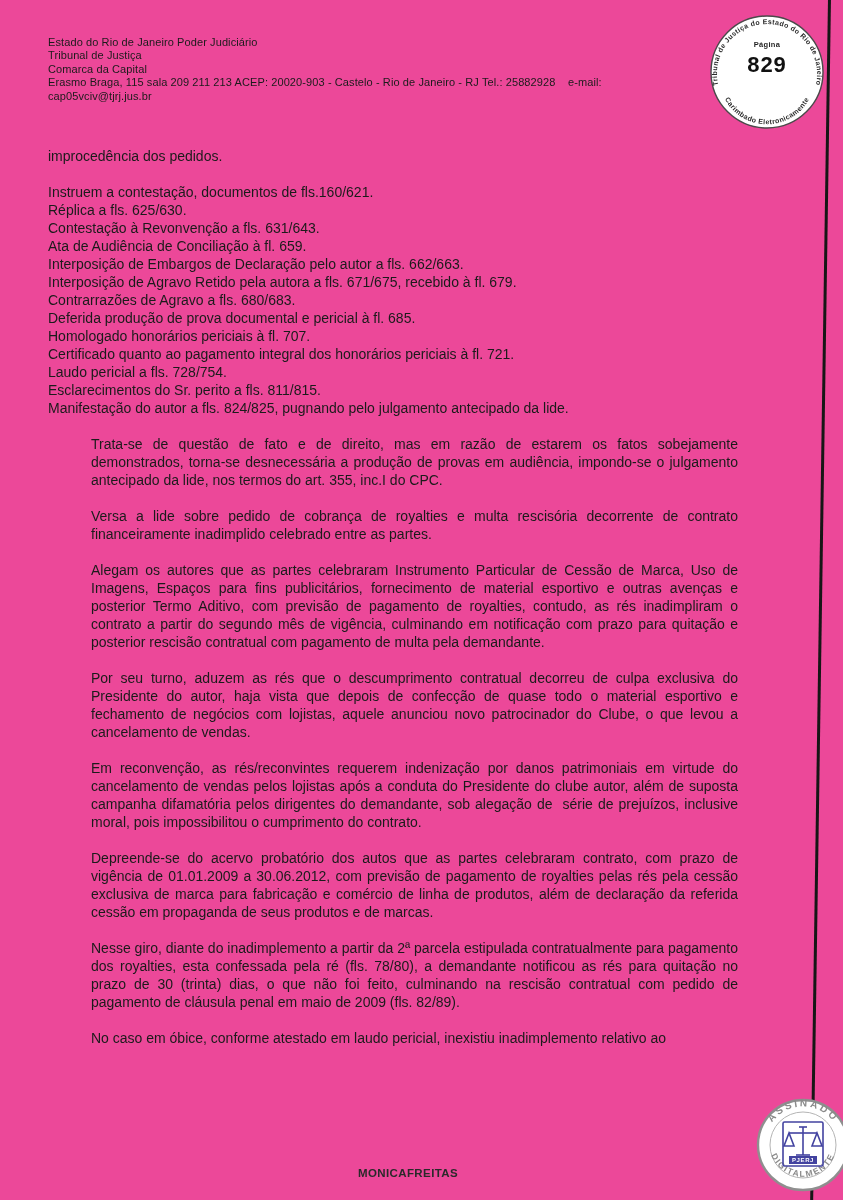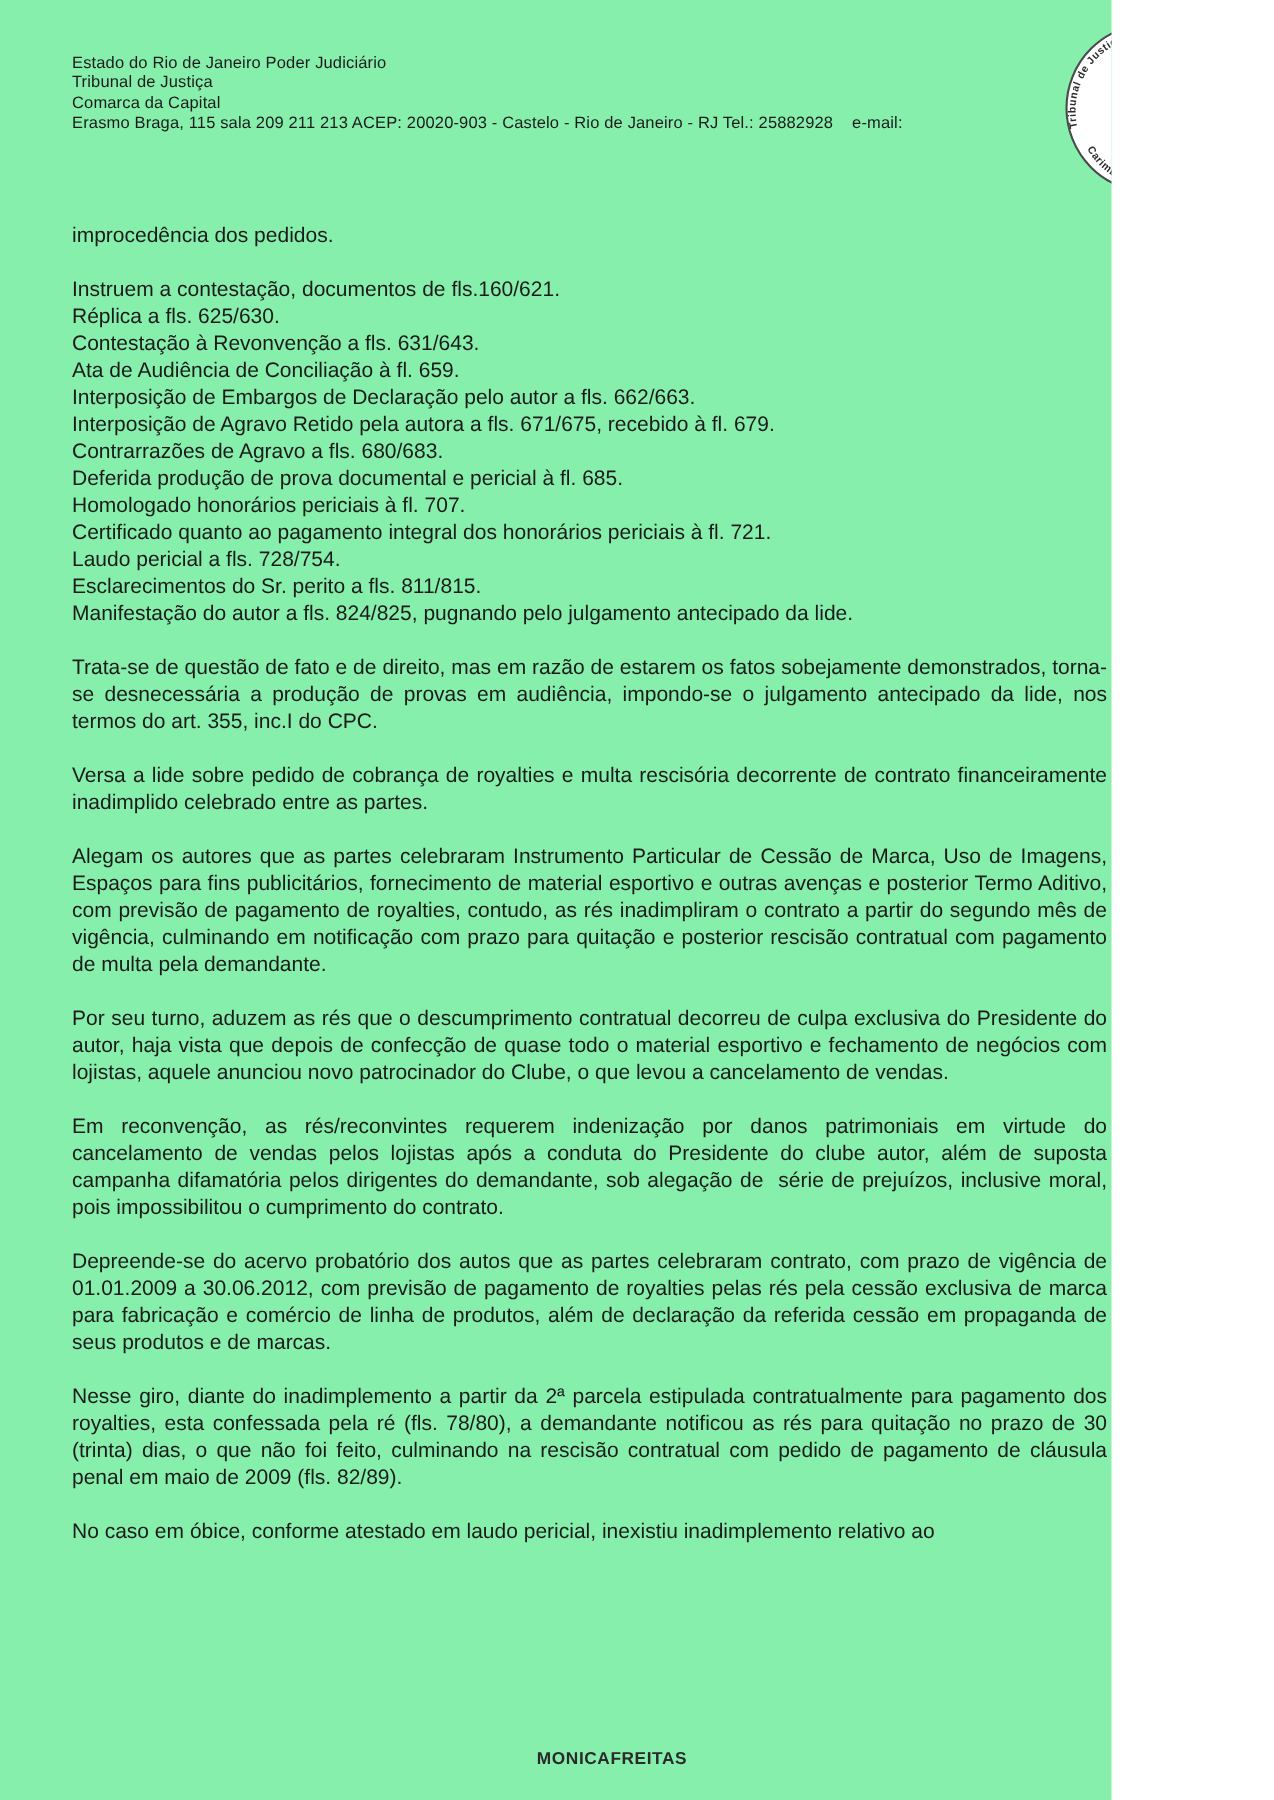--- a/index.html
+++ b/index.html
@@ -1,17 +1,17 @@
 <!DOCTYPE html>
 <html><head>
 <meta charset="utf-8">
 <style>
   html, body { margin:0; padding:0; background:#ffffff; }
   .page {
-    position:relative; width:741px; height:1200px; background:#86efac;
+    position:relative; width:843px; height:1200px; background:#ec4899;
     font-family:"Liberation Sans", sans-serif; color:#1c1c1c; overflow:hidden;
   }
   
   .edge-line {
     position:absolute; left:828px; top:-2px; width:2.5px; height:1210px;
     background:#161616; transform:rotate(0.85deg); transform-origin:top left;
     z-index:1;
   }
   
   .header {
@@ -23,21 +23,21 @@
   .page-stamp { position:absolute; left:697px; top:2px; width:140px; height:140px; z-index:2; }
   .page-stamp .arc-text { font-size:7px; font-weight:bold; fill:#2a2a2a; letter-spacing:0.4px; }
   .page-stamp .pg-label { font-size:7.5px; font-weight:bold; fill:#1f1f1f; letter-spacing:0.3px; }
   .page-stamp .pg-num  { font-size:22px; font-weight:bold; fill:#111111; letter-spacing:1px; }
   
   .body-text {
     position:absolute; left:48px; top:147px; width:690px;
     font-size:14px; line-height:18px; color:#1b1b1b; z-index:2;
   }
   .body-text .blk { margin:0 0 18px 0; }
-  .body-text .para { text-align:justify; }
+  .body-text .para { text-align:justify;margin-left:43px; }
   .docket div { text-align:left; }
   
   .footer-num  { position:absolute; left:8px;  top:1167px; font-size:11.5px; color:#2a2a2a; z-index:2;margin-top:32px; }
   .footer-user { position:absolute; left:0;    top:1167px; width:816px; text-align:center;
                  font-size:11.5px; letter-spacing:0.4px; color:#2a2a2a; z-index:2;font-weight:bold; }
   
   .sig-seal { position:absolute; left:753px; top:1095px; width:100px; height:100px; z-index:3; }
   .sig-seal .seal-arc { font-size:10px; font-weight:bold; fill:#8a8a8a; letter-spacing:2.5px; }
   .sig-seal .seal-arc-b { font-size:8.5px; font-weight:bold; fill:#8a8a8a; letter-spacing:1.5px; }
   .sig-seal .emblem-stroke { stroke:#4343a0; fill:none; stroke-width:1.6; }
@@ -48,20 +48,21 @@
 
 <div class="page">
 
   <div class="edge-line"></div>
 
   <div class="header">
     <div>Estado do Rio de Janeiro Poder Judiciário</div>
     <div>Tribunal de Justiça</div>
     <div>Comarca da Capital</div>
     <div>Erasmo Braga, 115 sala 209 211 213 ACEP: 20020-903 - Castelo - Rio de Janeiro - RJ Tel.: 25882928&nbsp;&nbsp;&nbsp;&nbsp;e-mail:</div>
+    <div>cap05vciv@tjrj.jus.br</div>
   </div>
 
   <svg class="page-stamp" viewBox="0 0 140 140" xmlns="http://www.w3.org/2000/svg" xmlns:xlink="http://www.w3.org/1999/xlink">
     <circle cx="70" cy="70" r="56" fill="#ffffff" stroke="#4a4a4a" stroke-width="1.4"></circle>
     <defs>
       <path id="stampArcTop" d="M 21 82 A 50 50 0 1 1 119 82" fill="none"></path>
       <path id="stampArcBottom" d="M 24 88 A 48 48 0 0 0 116 88" fill="none"></path>
     </defs>
     <text class="arc-text" text-anchor="middle">
       <textPath href="#stampArcTop" xlink:href="#stampArcTop" startOffset="50%">Tribunal de Justiça do Estado do Rio de Janeiro</textPath>

